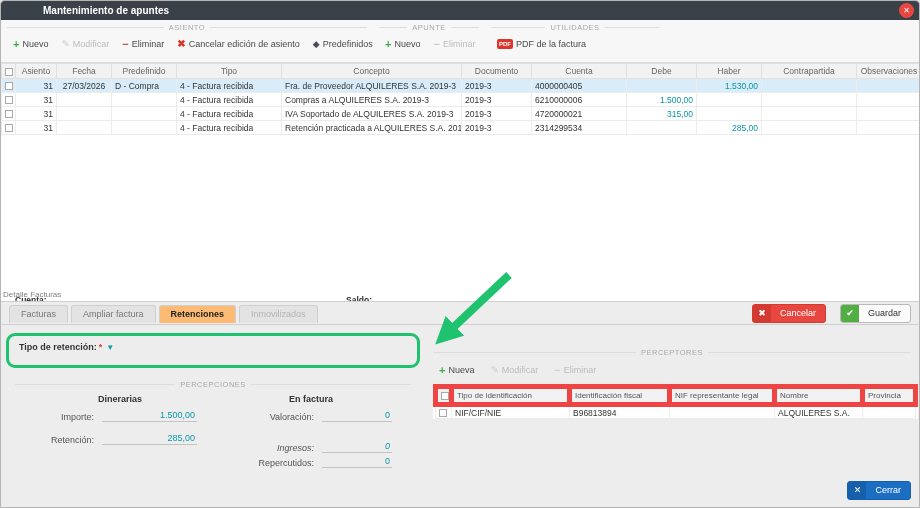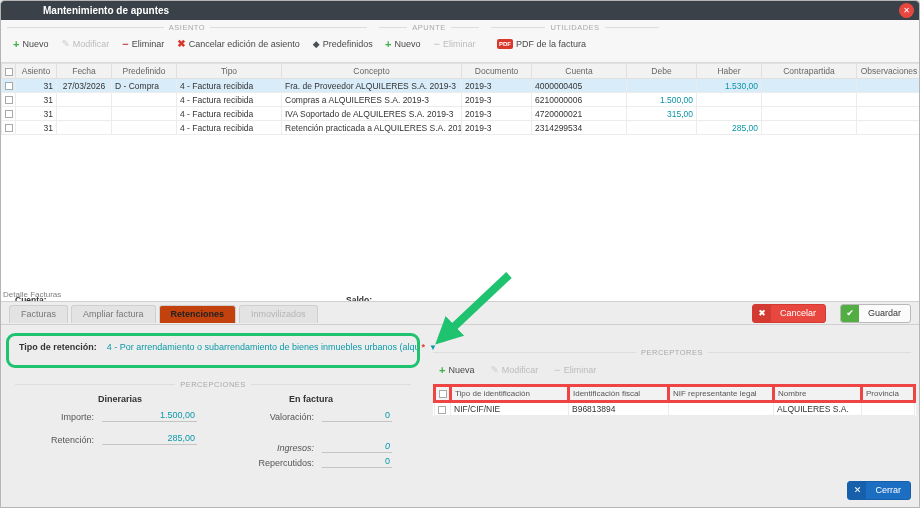--- a/index.html
+++ b/index.html
@@ -61,21 +61,21 @@
   .p-saldo-l { left:345px; } .p-saldo-v { left:413px; }
   .p-desc-l { left:447px;margin-top:12px; } .p-desc-v { left:516px; }
   .detalle { position:absolute; top:289px; left:2px; font-size:8px; color:#808080; }
 
   
   .panel { position:absolute; top:300px; left:0; right:0; bottom:0; background:#ededee; border-top:1px solid #d0d0d0; }
   .tabbar { position:absolute; top:0; left:0; right:0; height:23px; border-bottom:1px solid #cfcfcf;
     display:flex; align-items:center; padding-left:8px; gap:3px; }
   .tab { font-size:9px; color:#777; background:#e3e3e4; border:1px solid #cfcfcf; border-bottom:none;
     border-radius:3px 3px 0 0; padding:3px 11px 4px; position:relative; top:1px; cursor:pointer; }
-  .tab.active { background:#c2410c; color:#222; font-weight:bold; }
+  .tab.active { background:#fdba74; color:#222; font-weight:bold; }
   .tab.disabled { color:#b5b5b5; }
 
   .btn { position:absolute; display:flex; align-items:stretch; border-radius:3px; overflow:hidden;
     font-size:9px; height:19px; line-height:17px; cursor:pointer; }
   .btn .btn-ic { width:18px; text-align:center; color:#fff; font-size:9px; line-height:17px; }
   .btn .btn-label { padding:0 9px; }
   .btn-cancel { top:2px; right:93px; background:#e8473f; color:#fff; border:1px solid #d23a32; }
   .btn-cancel .btn-ic { background:#d23a32; }
   .btn-save { top:2px; right:8px; background:#fbfbfb; color:#333; border:1px solid #b9b9b9; }
   .btn-save .btn-ic { background:#52ae43; }
@@ -103,21 +103,21 @@
   .field .f-label { color:#555; text-align:right; }
   .field .f-value { border-bottom:1px solid #c4c4c4; text-align:right; color:#0b9aa8; padding:0 2px 1px 2px; margin-left:8px; cursor:text; }
   .f-importe { top:108px; left:18px; }  .f-retencion { top:131px; left:18px; }
   .f-valoracion { top:108px; left:238px; } .f-ingresos { top:139px; left:238px;font-style:italic; } .f-repercutidos { top:154px; left:238px; }
   .w75 { width:75px; } .w95 { width:95px; } .w70 { width:70px; }
 
   
   .percep-divider { position:absolute; top:46px; left:432px; right:8px; }
   .percep-buttons { position:absolute; top:63px; left:438px; display:flex; gap:16px; }
   table.ptable { position:absolute; top:82px; left:432px; width:480px; border-collapse:collapse; table-layout:fixed; background:#fff; }
-  .ptable th { background:#f2f2f3; border:3px solid #ef4444; color:#555; font-weight:normal; font-size:8px;
+  .ptable th { background:#f2f2f3; border:5px solid #ef4444; color:#555; font-weight:normal; font-size:8px;
     height:14px; padding:2px 3px; text-align:left; overflow:hidden; white-space:nowrap; }
   .ptable td { border:1px solid #ececec; height:14px; padding:0 3px; font-size:8.5px; color:#333;
     white-space:nowrap; overflow:hidden; }
 </style>
 </head>
 <body>
 
 <div class="window">
 
   <div class="titlebar">
@@ -288,21 +288,20 @@
       <span class="btn-ic">✖</span>
       <span class="btn-label">Cancelar</span>
     </div>
     <div class="btn btn-save">
       <span class="btn-ic">✔</span>
       <span class="btn-label">Guardar</span>
     </div>
 
     <div class="ret-row">
       <span class="ret-label">Tipo de retención:</span>
-      <span class="ret-value">4 - Por arrendamiento o subarrendamiento de bienes inmuebles urbanos (alqu</span>
       <span class="ret-req">*</span>
       <span class="ret-chev">▼</span>
     </div>
     <div class="annot-box"></div>
 
     <div class="sec-head perc-divider">PERCEPCIONES</div>
     <div class="grp grp-din">Dinerarias</div>
     <div class="grp grp-esp">En factura</div>
 
     <div class="field f-importe">

